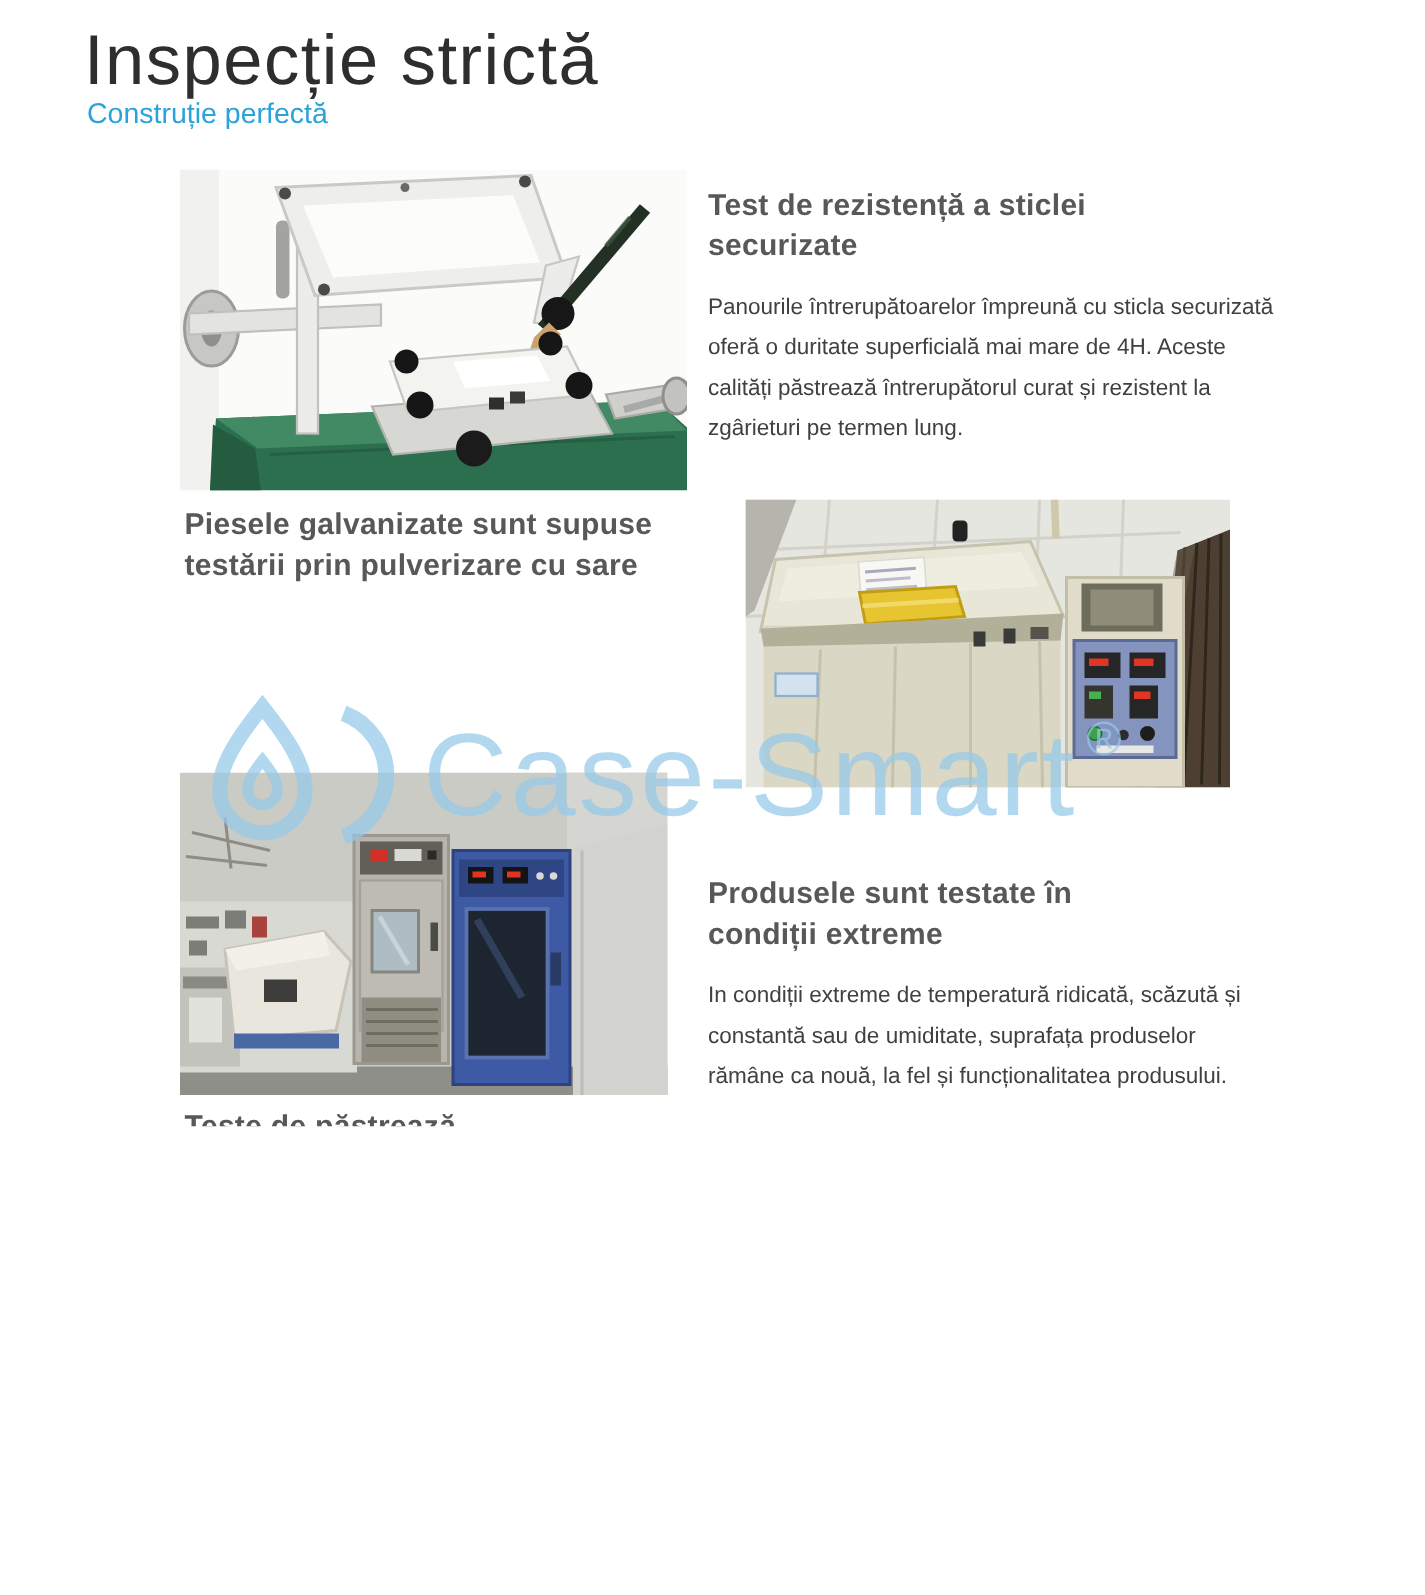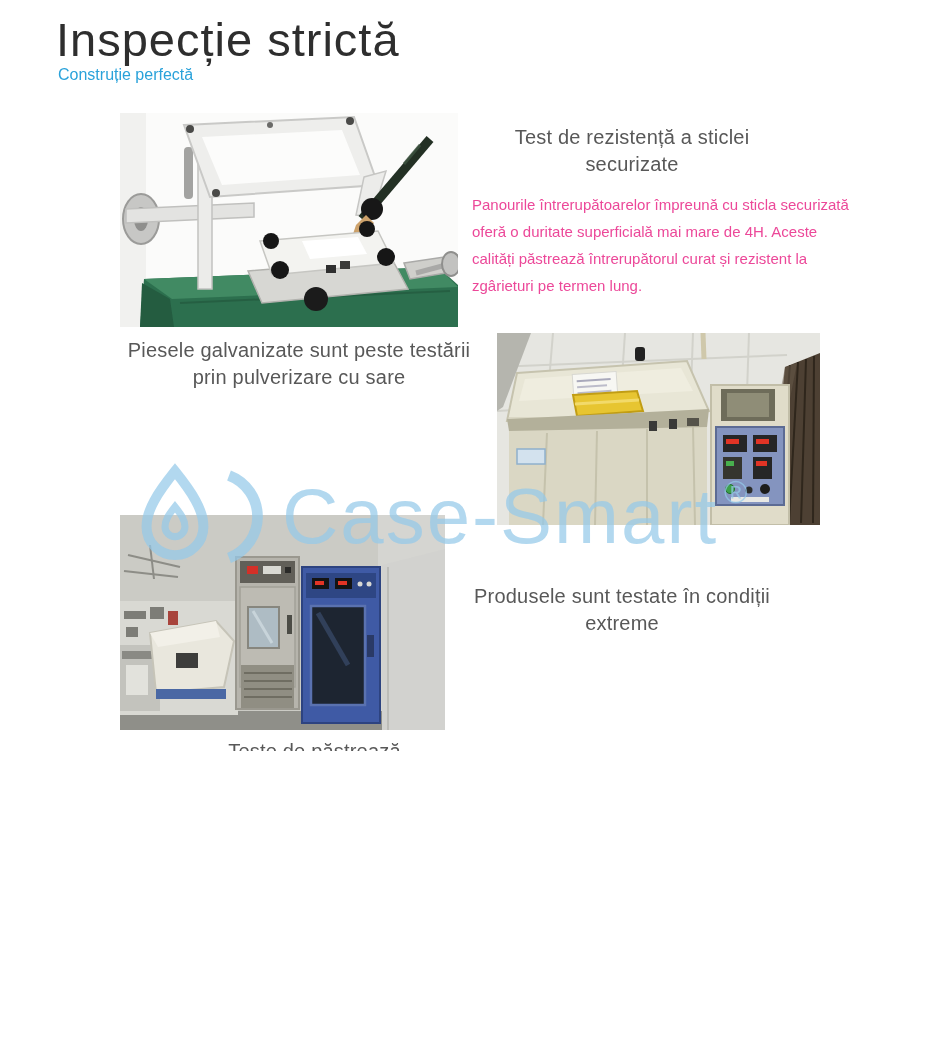--- a/index.html
+++ b/index.html
@@ -2,24 +2,24 @@
 <html><head>
 <meta charset="utf-8">
 <style>
   html,body{margin:0;padding:0;background:#ffffff;}
   .page{position:relative;width:950px;height:751px;background:#ffffff;overflow:hidden;
         font-family:"Liberation Sans",sans-serif;}
   .abs{position:absolute;}
   
   .main-title{left:56px;top:14px;font-size:47px;font-weight:100;color:#2e2e2e;
               letter-spacing:1px;line-height:1.1;margin:0;}
-  .sub-title{left:58px;top:66px;font-size:16px;font-weight:400;color:#2aa2da;margin:0;}
+  .sub-title{left:58px;top:66px;font-size:19px;font-weight:400;color:#2aa2da;margin:0;}
   
-  .sec-h{font-size:20px;font-weight:normal;color:#585858;line-height:27px;margin:0;letter-spacing:.2px;text-align:center;}
-  .sec-p{font-size:15px;color:#ec4899;line-height:27px;margin:13px 0 0 0;}
+  .sec-h{font-size:20px;font-weight:bold;color:#585858;line-height:27px;margin:0;letter-spacing:.2px;}
+  .sec-p{font-size:15px;color:#404040;line-height:27px;margin:13px 0 0 0;}
   #txt1{left:472px;top:124px;width:385px;} #txt1 .sec-h{max-width:320px;}
   #txt2{left:123px;top:337px;width:385px;} #txt2 .sec-h{max-width:352px;}
   #txt3{left:472px;top:543px;width:378px;margin-top:40px;} #txt3 .sec-h{max-width:300px;}
   #txt4{left:123px;top:738px;width:383px;}
   #txt5{left:472px;top:738px;width:272px;}
   
   .photo{z-index:1;}
   .photo svg{display:block;width:100%;height:100%;}
   #img1{left:120px;top:113px;width:338px;height:214px;}
   #img2{left:497px;top:333px;width:323px;height:192px;}
@@ -83,21 +83,21 @@
       <ellipse cx="331" cy="151" rx="9" ry="12" fill="#c2c2c0" stroke="#8f8f8d" stroke-width="2"></ellipse>
     </svg>
   </div>
 
   <div id="txt1" class="abs txt">
     <h2 class="sec-h">Test de rezistență a sticlei securizate</h2>
     <p class="sec-p">Panourile întrerupătoarelor împreună cu sticla securizată oferă o duritate superficială mai mare de 4H. Aceste calități păstrează întrerupătorul curat și rezistent la zgârieturi pe termen lung.</p>
   </div>
 
   <div id="txt2" class="abs txt">
-    <h2 class="sec-h">Piesele galvanizate sunt peste testării prin pulverizare cu sare</h2>
+    <h2 class="sec-h">Piesele galvanizate sunt supuse testării prin pulverizare cu sare</h2>
   </div>
 
   <div id="img2" class="abs photo">
     <svg viewBox="0 0 323 192" preserveAspectRatio="none">
       <rect width="323" height="192" fill="#e6e6e1"></rect>
       <g stroke="#d2d2cb" stroke-width="2">
         <line x1="56" y1="0" x2="48" y2="96"></line>
           <line x1="128" y1="0" x2="124" y2="60"></line>
         <line x1="196" y1="0" x2="194" y2="56"></line>
           <line x1="252" y1="0" x2="250" y2="60"></line>
@@ -207,20 +207,21 @@
       <rect x="191" y="91" width="54" height="99" fill="#1d2531" stroke="#5a72b0" stroke-width="2.5"></rect>
       <line x1="198" y1="98" x2="228" y2="150" stroke="#31405a" stroke-width="5"></line>
       <rect x="247" y="120" width="7" height="22" fill="#2a3a66"></rect>
       <polygon points="262,50 325,34 325,215 262,215" fill="#d2d2cf"></polygon>
       <line x1="268" y1="52" x2="268" y2="215" stroke="#bcbcb8" stroke-width="2"></line>
     </svg>
   </div>
 
   <div id="txt3" class="abs txt">
     <h2 class="sec-h">Produsele sunt testate în condiții extreme</h2>
+    <p class="sec-p">In condiții extreme de temperatură ridicată, scăzută și constantă sau de umiditate, suprafața produselor rămâne ca nouă, la fel și funcționalitatea produsului.</p>
   </div>
 
   <div id="txt4" class="abs txt">
     <h2 class="sec-h">Teste de păstrează</h2>
   </div>
 
 
   <div id="img4" class="abs photo">
     <svg viewBox="0 0 345 184" preserveAspectRatio="none">
       <rect width="345" height="184" fill="#ffffff"></rect>

